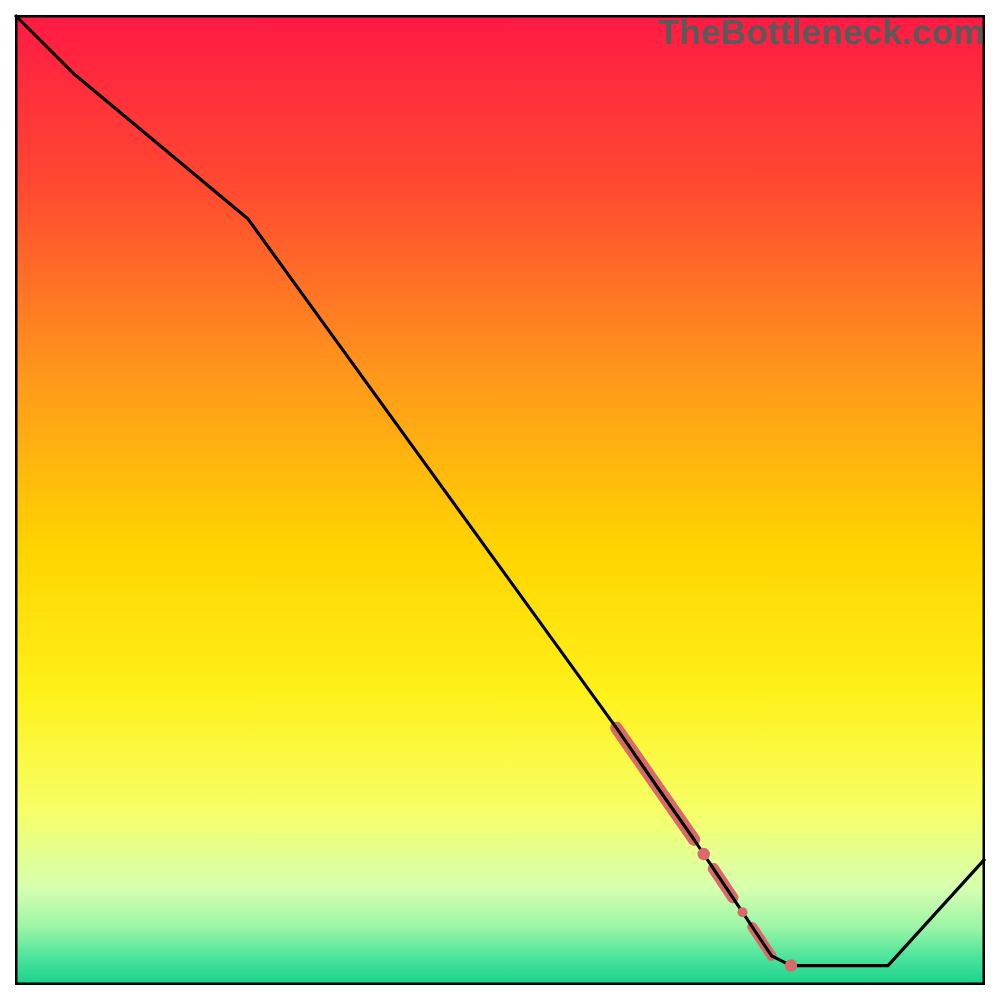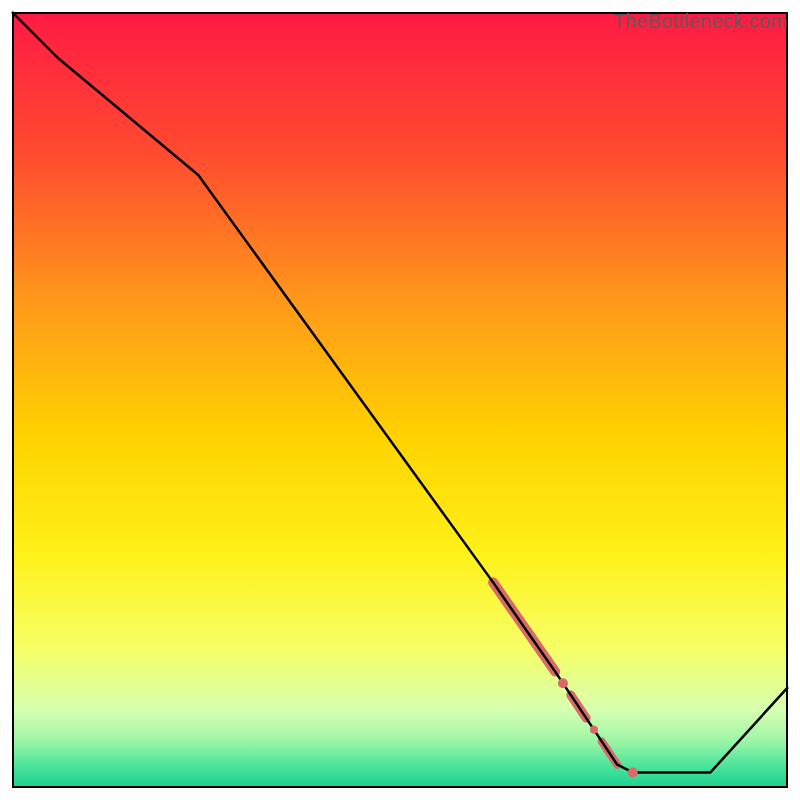--- a/index.html
+++ b/index.html
@@ -38,22 +38,22 @@
     width: 100%;
     height: 100%;
     border: 2px solid #000;
     box-sizing: border-box;
     pointer-events: none;
   }
   .watermark {
     position: absolute;
     top: -2px;
     right: 0px;
-    font-size: 20px;
-    font-weight: 400;
+    font-size: 28px;
+    font-weight: 700;
     color: #5a5a5a;
     letter-spacing: 0.2px;
   }
   svg.lines {
     position: absolute;
     left: 0;
     top: 0;
     width: 100%;
     height: 100%;
     overflow: visible;

